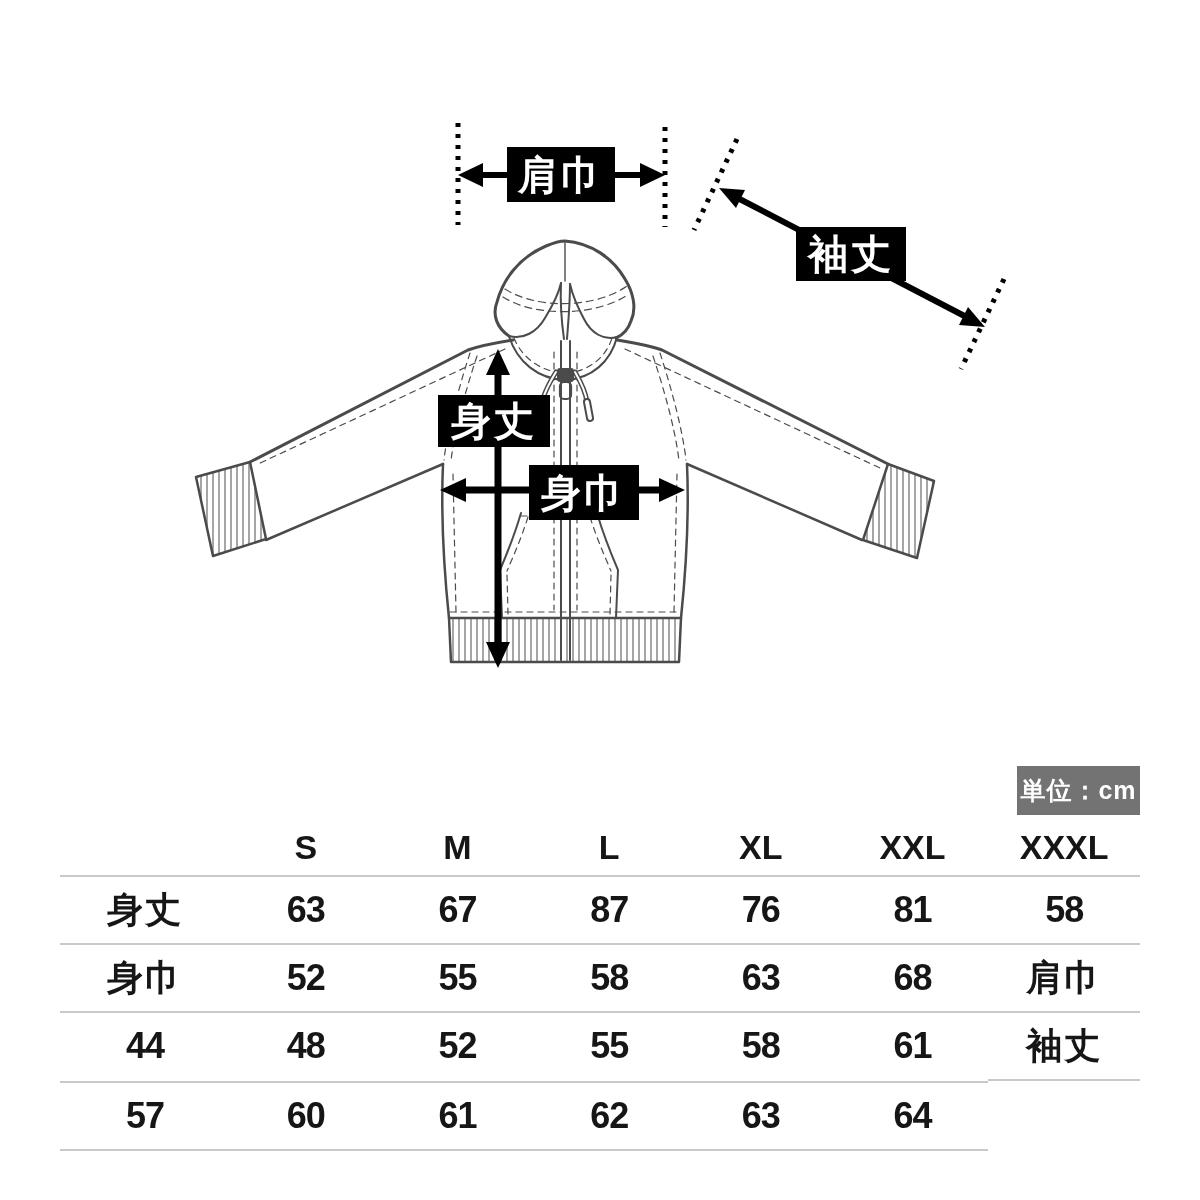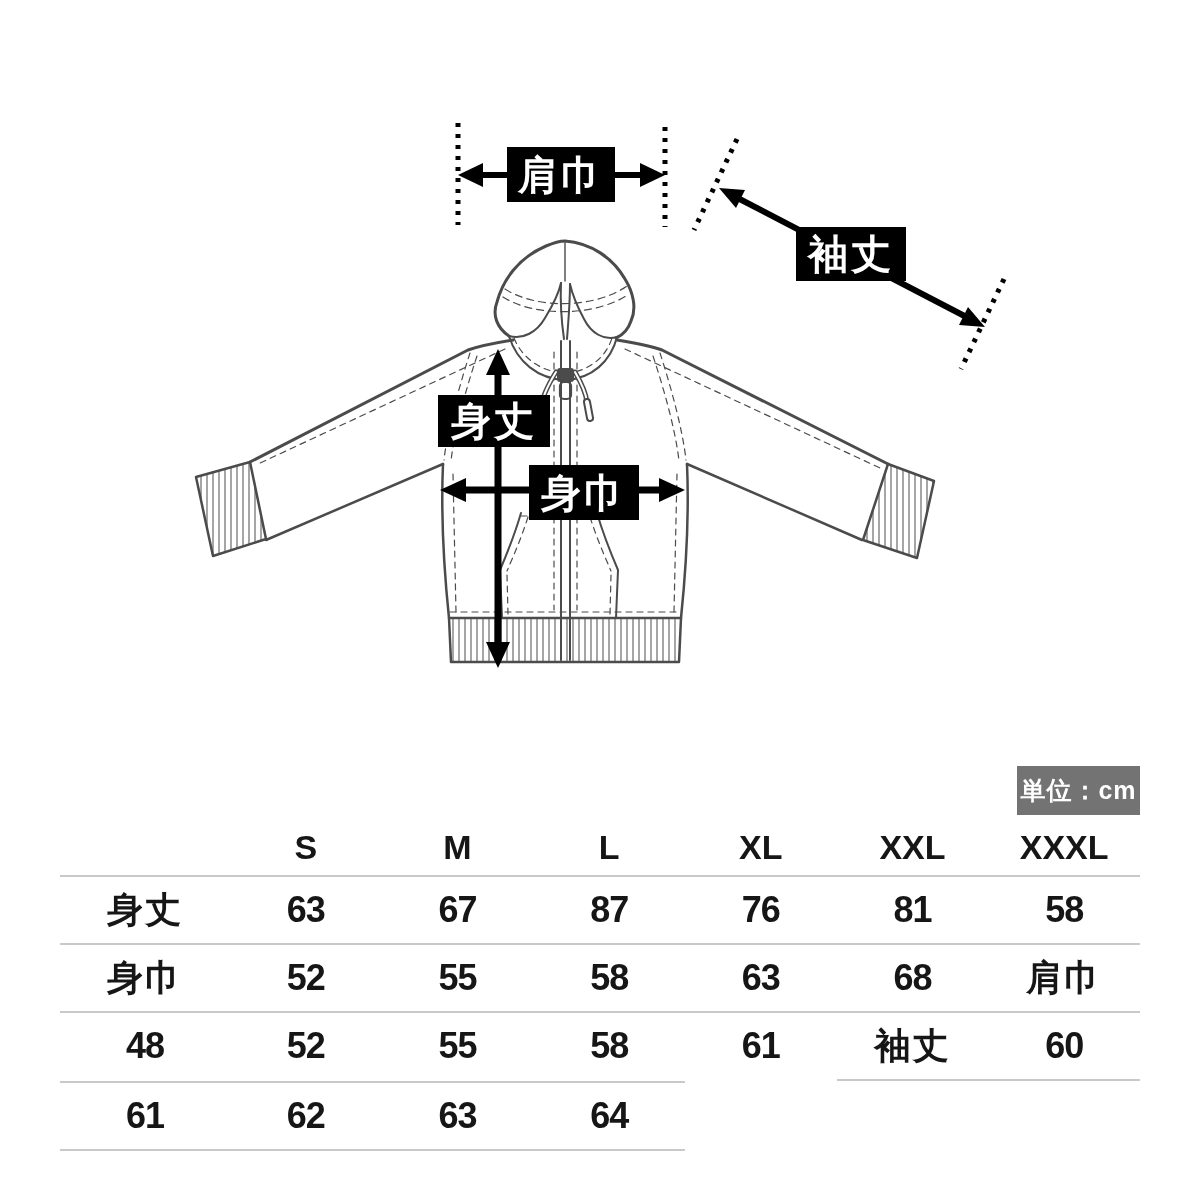--- a/index.html
+++ b/index.html
@@ -174,27 +174,29 @@
     <div class="cell td">58</div>
 
     <div class="cell td row-label">身巾</div>
     <div class="cell td">52</div>
     <div class="cell td">55</div>
     <div class="cell td">58</div>
     <div class="cell td">63</div>
     <div class="cell td">68</div>
 
     <div class="cell td row-label">肩巾</div>
+    <div class="cell td">44</div>
     <div class="cell td">48</div>
     <div class="cell td">52</div>
     <div class="cell td">55</div>
     <div class="cell td">58</div>
     <div class="cell td">61</div>
 
     <div class="cell td last row-label">袖丈</div>
+    <div class="cell td last">57</div>
     <div class="cell td last">60</div>
     <div class="cell td last">61</div>
     <div class="cell td last">62</div>
     <div class="cell td last">63</div>
     <div class="cell td last">64</div>
   </div>
 
 </div>
 
 </body></html>

